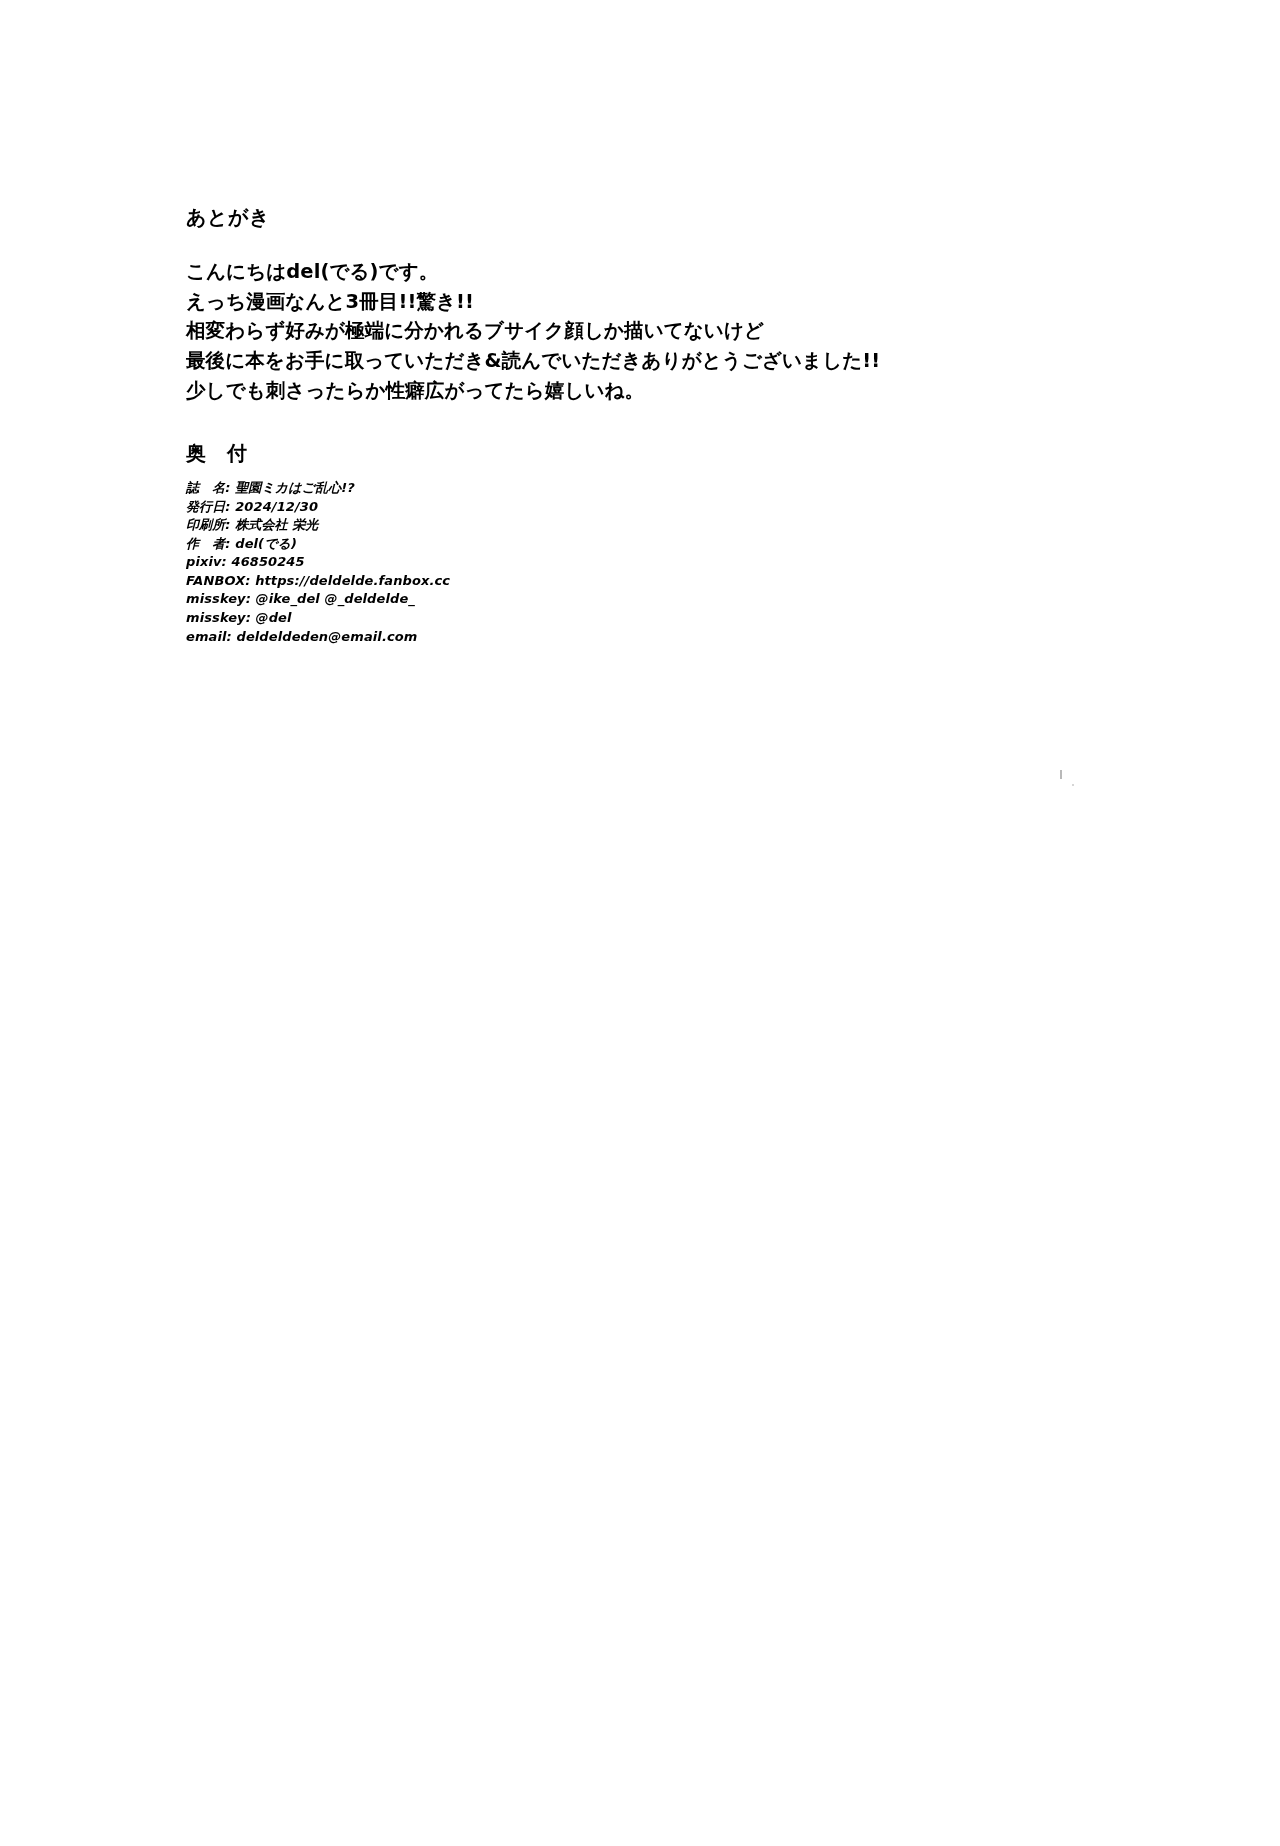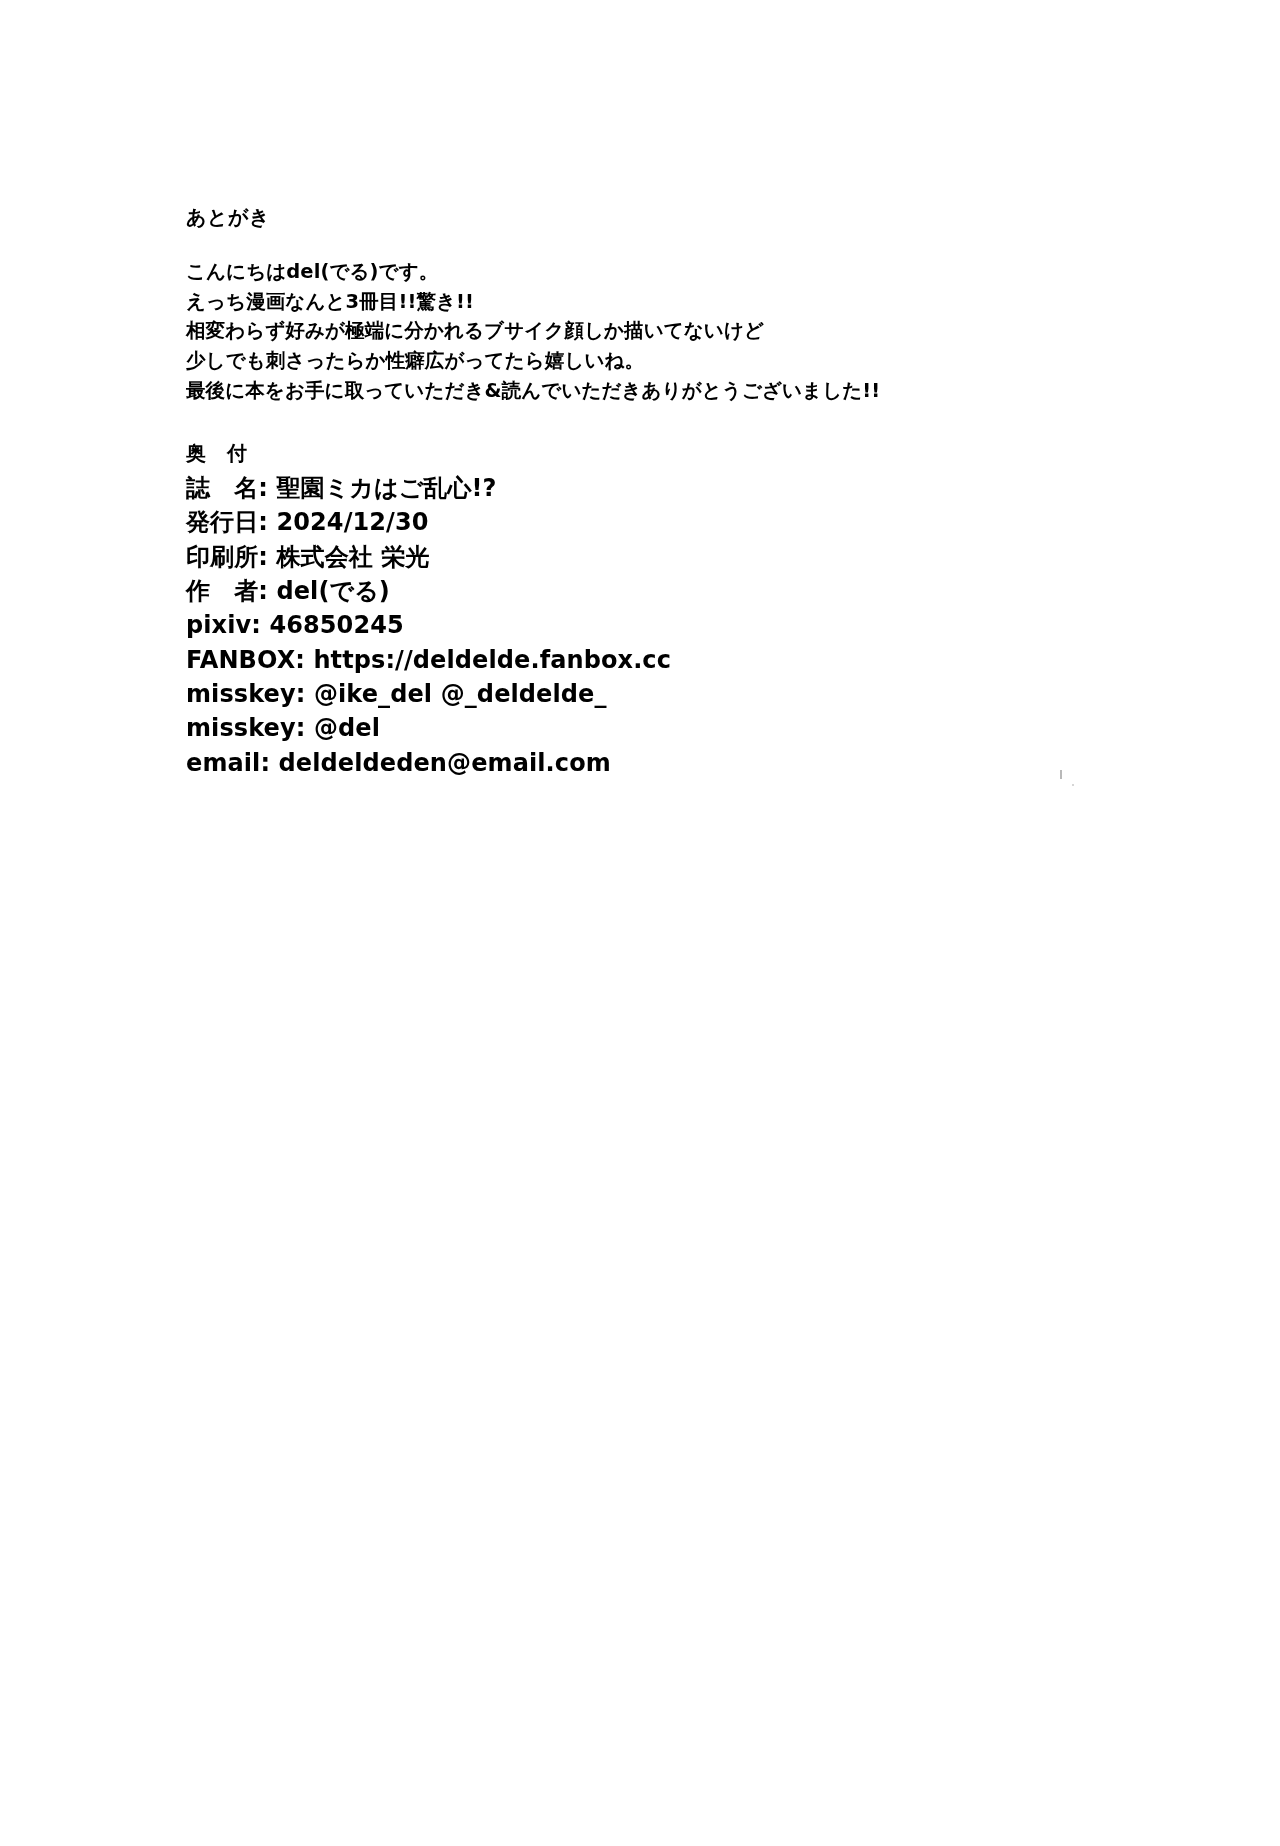--- a/index.html
+++ b/index.html
@@ -48,27 +48,28 @@
   .colophon-block {
     position: absolute;
     left: 186px;
     top: 440px;
     width: 900px;
   }
   .colophon-heading {
     font-size: 20px;
     font-weight: bold;
     letter-spacing: 0.5px;
-    margin: 0 0 4px 0;
+    margin: 0 0 12px 0;
   }
   .colophon-lines {
-    font-size: 24px;
+    font-size: 13px;
     font-weight: bold;
     line-height: 1.43;
     letter-spacing: 0.1px;
+    font-style: italic;
   }
   .colophon-lines div {
     white-space: nowrap;
   }
   .speck {
     position: absolute;
     background: #b9b9b9;
     width: 2px;
     height: 9px;
     left: 1060px;
@@ -87,22 +88,22 @@
 <body>
 
 <div class="page">
 
   <div class="afterword-block">
     <div class="afterword-heading">あとがき</div>
     <div class="afterword-body">
       <div>こんにちはdel(でる)です。</div>
       <div>えっち漫画なんと3冊目!!驚き!!</div>
       <div>相変わらず好みが極端に分かれるブサイク顔しか描いてないけど</div>
+      <div>最後に本をお手に取っていただき&amp;読んでいただきありがとうございました!!</div>
       <div>少しでも刺さったらか性癖広がってたら嬉しいね。</div>
-      <div>最後に本をお手に取っていただき&amp;読んでいただきありがとうございました!!</div>
     </div>
   </div>
 
   <div class="colophon-block">
     <div class="colophon-heading">奥　付</div>
     <div class="colophon-lines">
       <div>誌　名: 聖園ミカはご乱心!?</div>
       <div>発行日: 2024/12/30</div>
       <div>印刷所: 株式会社 栄光</div>
       <div>作　者: del(でる)</div>

